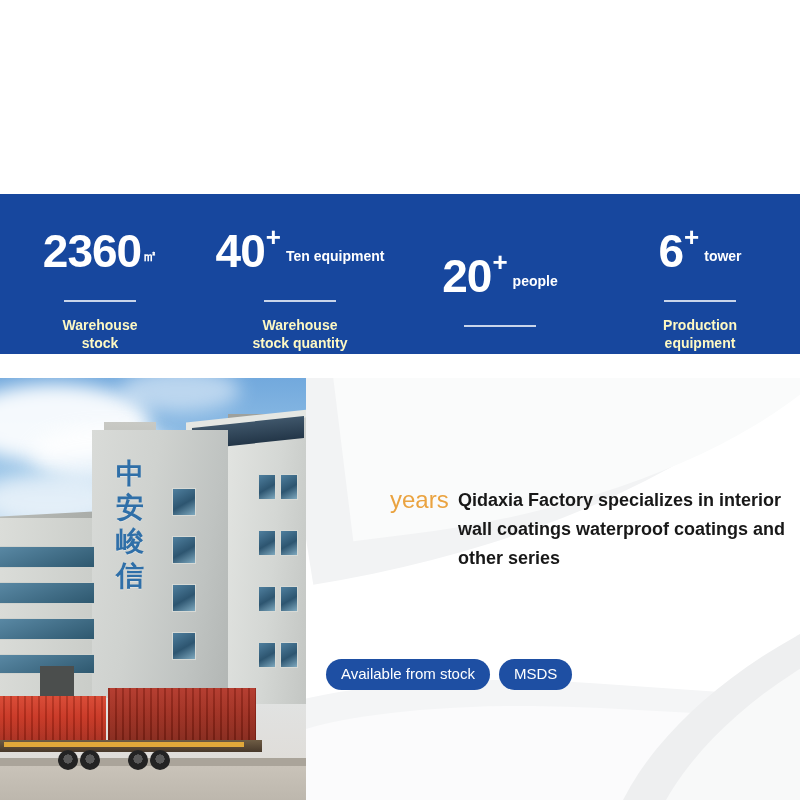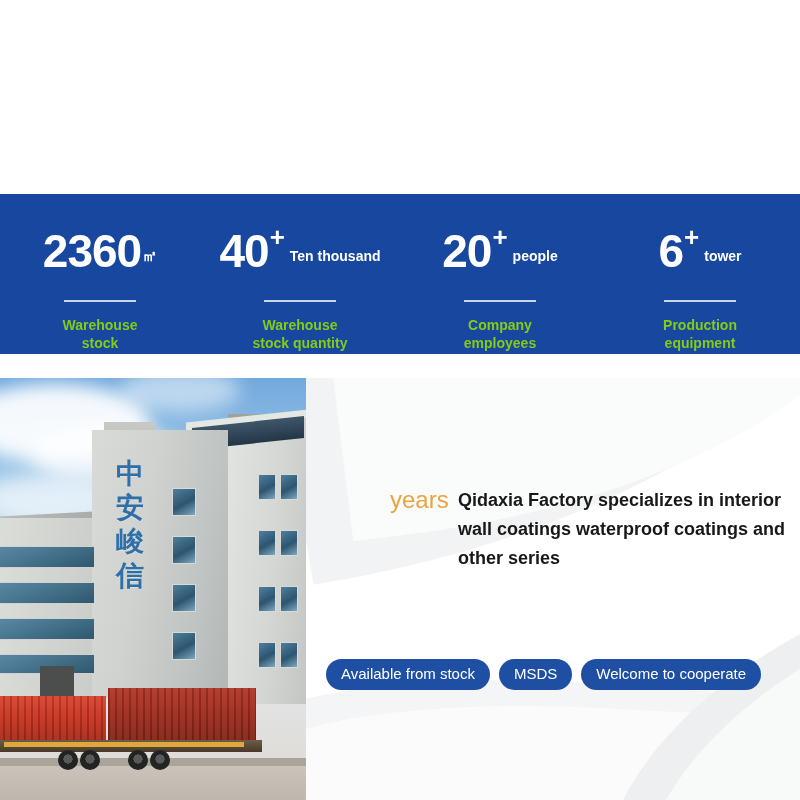--- a/index.html
+++ b/index.html
@@ -49,21 +49,21 @@
   }
   .stat-unit{
     font-size:12px;line-height:12px;font-weight:bold;color:#fff;
     margin-left:2px;position:relative;top:24px;
   }
   .stat-unit.sq{font-size:15px;top:22px;margin-left:1px;}
   .stat-unit.wide{font-size:14px;top:22px;margin-left:5px;}
   .stat-rule{width:72px;height:2px;background:#e9eef7;margin-top:22px;opacity:.85;}
   .stat-label{
     margin-top:14px;text-align:center;font-size:14px;line-height:18px;
-    font-weight:bold;color:#84cc16;
+    font-weight:bold;color:#fef9c3;
   }
 
   
   .lower{position:absolute;left:0;top:378px;width:800px;height:422px;background:#fff;}
 
   
   .photo{
     position:absolute;left:0;top:0;width:306px;height:422px;overflow:hidden;
     background:linear-gradient(180deg,#72a9dd 0%,#9cc6e8 22%,#cfe2f2 40%,#e9f1f7 52%,#e3e9ec 60%,#ded9d3 100%);
   }
@@ -175,40 +175,36 @@
       <div class="stat-label">
         <div>Warehouse</div>
         <div>stock</div>
       </div>
     </div>
 
     <div class="stat">
       <div class="stat-value-row">
         <span class="stat-number">40</span>
         <span class="stat-sup">+</span>
-        <span class="stat-unit wide">Ten thousand</span>
+        <span class="stat-unit wide">Ten equipment</span>
       </div>
       <div class="stat-rule"></div>
       <div class="stat-label">
         <div>Warehouse</div>
         <div>stock quantity</div>
       </div>
     </div>
 
     <div class="stat">
       <div class="stat-value-row">
         <span class="stat-number">20</span>
         <span class="stat-sup">+</span>
         <span class="stat-unit wide">people</span>
       </div>
       <div class="stat-rule"></div>
-      <div class="stat-label">
-        <div>Company</div>
-        <div>employees</div>
-      </div>
     </div>
 
     <div class="stat">
       <div class="stat-value-row">
         <span class="stat-number">6</span>
         <span class="stat-sup">+</span>
         <span class="stat-unit wide">tower</span>
       </div>
       <div class="stat-rule"></div>
       <div class="stat-label">
@@ -289,18 +285,17 @@
       <div class="swoosh sw4"></div>
       <div class="swoosh sw5"></div>
       <div class="swoosh sw6"></div>
 
       <div class="years-word">years</div>
       <div class="blurb">Qidaxia Factory specializes in interior wall coatings waterproof coatings and other series</div>
 
       <div class="pills">
         <div class="pill">Available from stock</div>
         <div class="pill">MSDS</div>
-        <div class="pill">Welcome to cooperate</div>
       </div>
     </div>
 
   </div>
 </div>
 
 </body></html>

